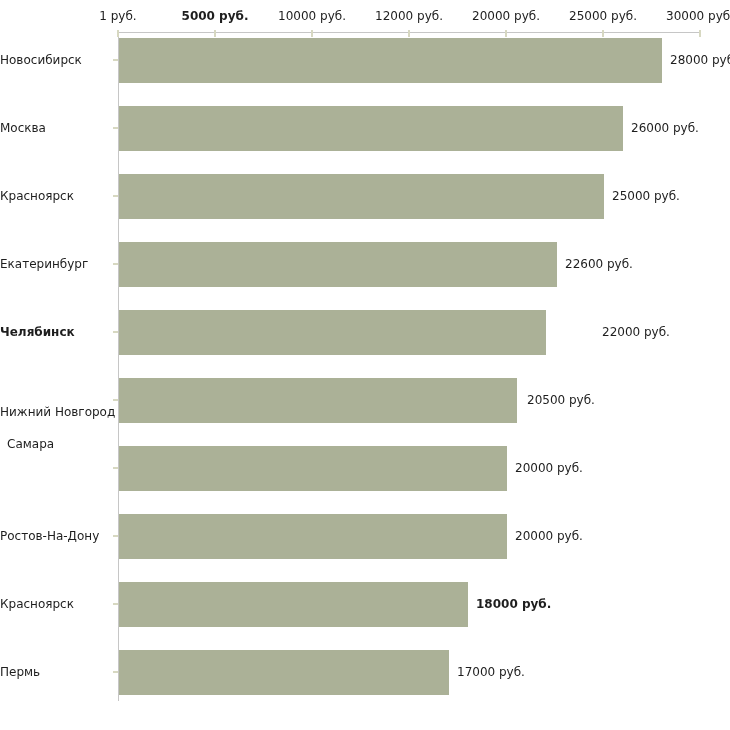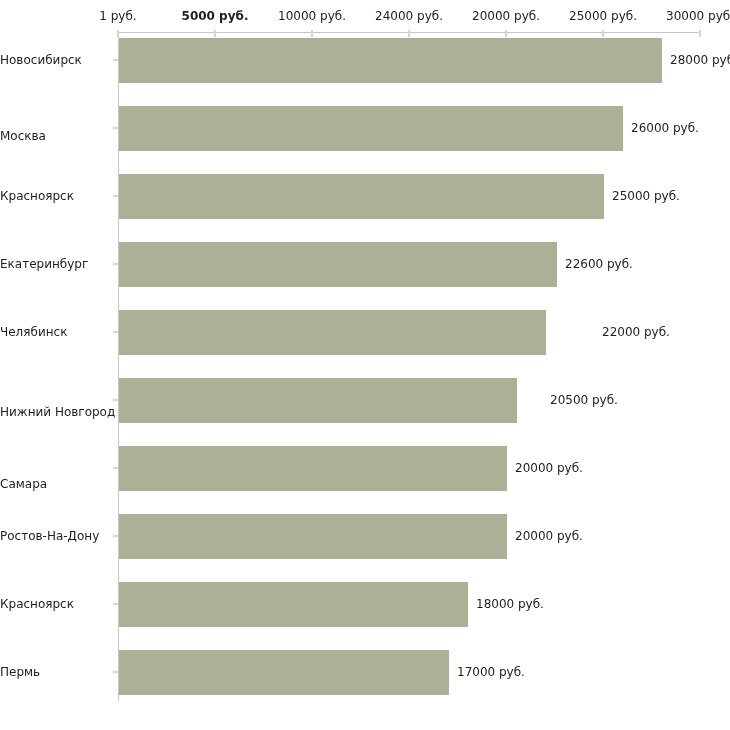--- a/index.html
+++ b/index.html
@@ -83,64 +83,64 @@
 <div class="canvas">
   <div class="axis-line-x"></div>
   <div class="axis-line-y"></div>
   <div id="xaxis">
       <div class="x-tick-label" style="left: 118px;">1 руб.</div>
       <div class="x-tick-mark" style="left: 118px;"></div>
       <div class="x-tick-label" style="left: 215px; font-weight: bold;">5000 руб.</div>
       <div class="x-tick-mark" style="left: 215px;"></div>
       <div class="x-tick-label" style="left: 312px;">10000 руб.</div>
       <div class="x-tick-mark" style="left: 312px;"></div>
-      <div class="x-tick-label" style="left: 409px;">24000 руб.</div>
+      <div class="x-tick-label" style="left: 409px;">12000 руб.</div>
       <div class="x-tick-mark" style="left: 409px;"></div>
       <div class="x-tick-label" style="left: 506px;">20000 руб.</div>
       <div class="x-tick-mark" style="left: 506px;"></div>
       <div class="x-tick-label" style="left: 603px;">25000 руб.</div>
       <div class="x-tick-mark" style="left: 603px;"></div>
       <div class="x-tick-label" style="left: 700px;">30000 руб.</div>
       <div class="x-tick-mark" style="left: 700px;"></div>
     </div>
   <div id="rows">
       <div class="y-tick-mark" style="top: 59px;"></div>
       <div class="category-label" style="top: 52px;">Новосибирск</div>
       <div class="bar" style="top: 38px; width: 543px;"></div>
       <div class="value-label" style="top: 52px; left: 670px;">28000 руб.</div>
       <div class="y-tick-mark" style="top: 127px;"></div>
-      <div class="category-label" style="top: 128px;">Москва</div>
+      <div class="category-label" style="top: 120px;">Москва</div>
       <div class="bar" style="top: 106px; width: 504px;"></div>
       <div class="value-label" style="top: 120px; left: 631px;">26000 руб.</div>
       <div class="y-tick-mark" style="top: 195px;"></div>
       <div class="category-label" style="top: 188px;">Красноярск</div>
       <div class="bar" style="top: 174px; width: 485px;"></div>
       <div class="value-label" style="top: 188px; left: 612px;">25000 руб.</div>
       <div class="y-tick-mark" style="top: 263px;"></div>
       <div class="category-label" style="top: 256px;">Екатеринбург</div>
       <div class="bar" style="top: 242px; width: 438px;"></div>
       <div class="value-label" style="top: 256px; left: 565px;">22600 руб.</div>
       <div class="y-tick-mark" style="top: 331px;"></div>
-      <div class="category-label" style="top: 324px;">Челябинск</div>
+      <div class="category-label" style="top: 324px; font-weight: bold;">Челябинск</div>
       <div class="bar" style="top: 310px; width: 427px;"></div>
       <div class="value-label" style="top: 324px; left: 554px; margin-left: 48px;">22000 руб.</div>
       <div class="y-tick-mark" style="top: 399px;"></div>
       <div class="category-label" style="top: 404px;">Нижний Новгород</div>
       <div class="bar" style="top: 378px; width: 398px;"></div>
-      <div class="value-label" style="top: 392px; left: 550px;">20500 руб.</div>
+      <div class="value-label" style="top: 392px; left: 527px;">20500 руб.</div>
       <div class="y-tick-mark" style="top: 467px;"></div>
-      <div class="category-label" style="top: 476px;">Самара</div>
+      <div class="category-label" style="top: 436px; margin-left: 7px;">Самара</div>
       <div class="bar" style="top: 446px; width: 388px;"></div>
       <div class="value-label" style="top: 460px; left: 515px;">20000 руб.</div>
       <div class="y-tick-mark" style="top: 535px;"></div>
       <div class="category-label" style="top: 528px;">Ростов-На-Дону</div>
       <div class="bar" style="top: 514px; width: 388px;"></div>
       <div class="value-label" style="top: 528px; left: 515px;">20000 руб.</div>
       <div class="y-tick-mark" style="top: 603px;"></div>
       <div class="category-label" style="top: 596px;">Красноярск</div>
       <div class="bar" style="top: 582px; width: 349px;"></div>
-      <div class="value-label" style="top: 596px; left: 476px;">18000 руб.</div>
+      <div class="value-label" style="top: 596px; left: 476px; font-weight: bold;">18000 руб.</div>
       <div class="y-tick-mark" style="top: 671px;"></div>
       <div class="category-label" style="top: 664px;">Пермь</div>
       <div class="bar" style="top: 650px; width: 330px;"></div>
       <div class="value-label" style="top: 664px; left: 457px;">17000 руб.</div>
     </div>
 </div>
 
 </body></html>

